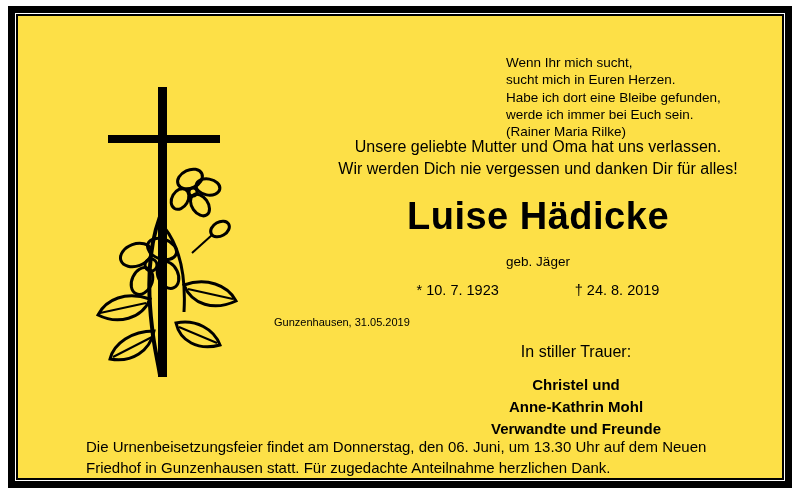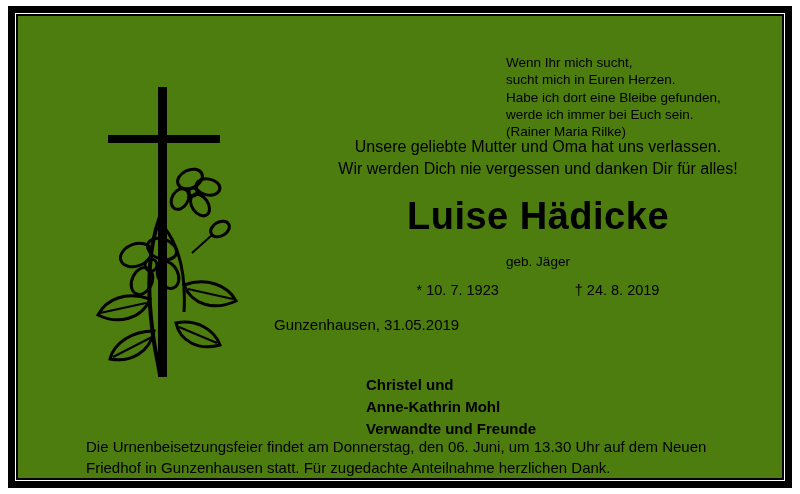--- a/index.html
+++ b/index.html
@@ -32,21 +32,21 @@
     box-sizing: border-box;
   }
   .frame-inner {
     position: absolute;
     left: 16px;
     top: 14px;
     right: 16px;
     bottom: 14px;
     border: 2px solid #000000;
     box-sizing: border-box;
-    background: #4d7c0f;
+    background: #fde047;
   }
   .content {
     position: absolute;
     left: 18px;
     top: 16px;
     right: 18px;
     bottom: 16px;
     box-sizing: border-box;
   }
   
@@ -101,35 +101,36 @@
     top: 250px;
     width: 540px;
     text-align: center;
     font-size: 14.5px;
   }
   .dates .birth { margin-right: 76px; }
   .place {
     position: absolute;
     left: 238px;
     top: 284px;
-    font-size: 15px;
+    font-size: 11px;
   }
   .mourning-label {
     position: absolute;
     left: 330px;
     top: 311px;
     width: 420px;
     text-align: center;
     font-size: 16px;
   }
   .mourners {
     position: absolute;
     left: 330px;
     top: 342px;
     width: 420px;
+    text-align: center;
     font-size: 15px;
     font-weight: bold;
     line-height: 1.48;
     white-space: pre-line;
   }
   .closing {
     position: absolute;
     left: 50px;
     top: 404px;
     width: 700px;
@@ -204,20 +205,21 @@
       <div class="name">Luise Hädicke</div>
 
       <div class="maiden">geb. Jäger</div>
 
       <div class="dates">
         <span class="birth">* 10. 7. 1923</span><span class="death">† 24. 8. 2019</span>
       </div>
 
       <div class="place">Gunzenhausen, 31.05.2019</div>
 
+      <div class="mourning-label">In stiller Trauer:</div>
 
       <div class="mourners">Christel und
 Anne-Kathrin Mohl
 Verwandte und Freunde</div>
 
       <div class="closing">Die Urnenbeisetzungsfeier findet am Donnerstag, den 06. Juni, um 13.30 Uhr auf dem Neuen
 Friedhof in Gunzenhausen statt. Für zugedachte Anteilnahme herzlichen Dank.</div>
 
     </div>
   </div>

